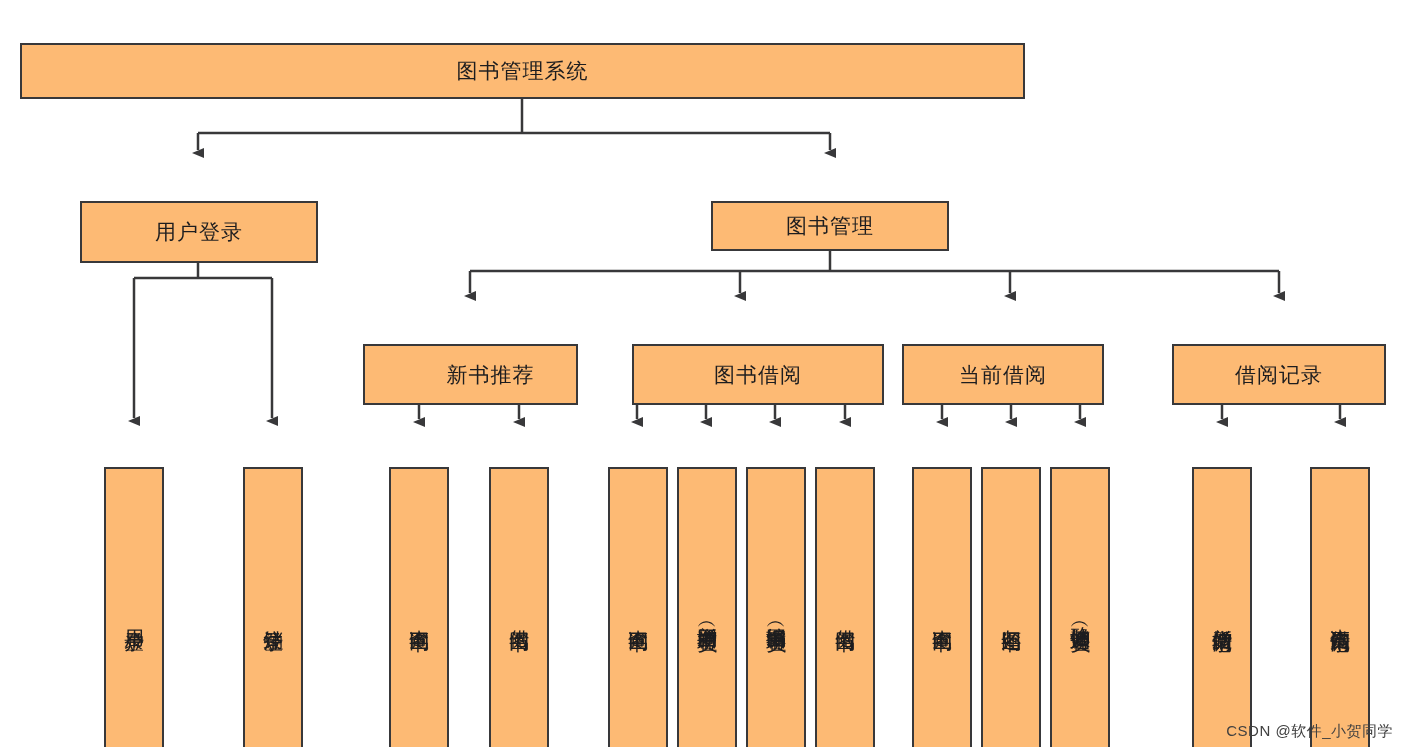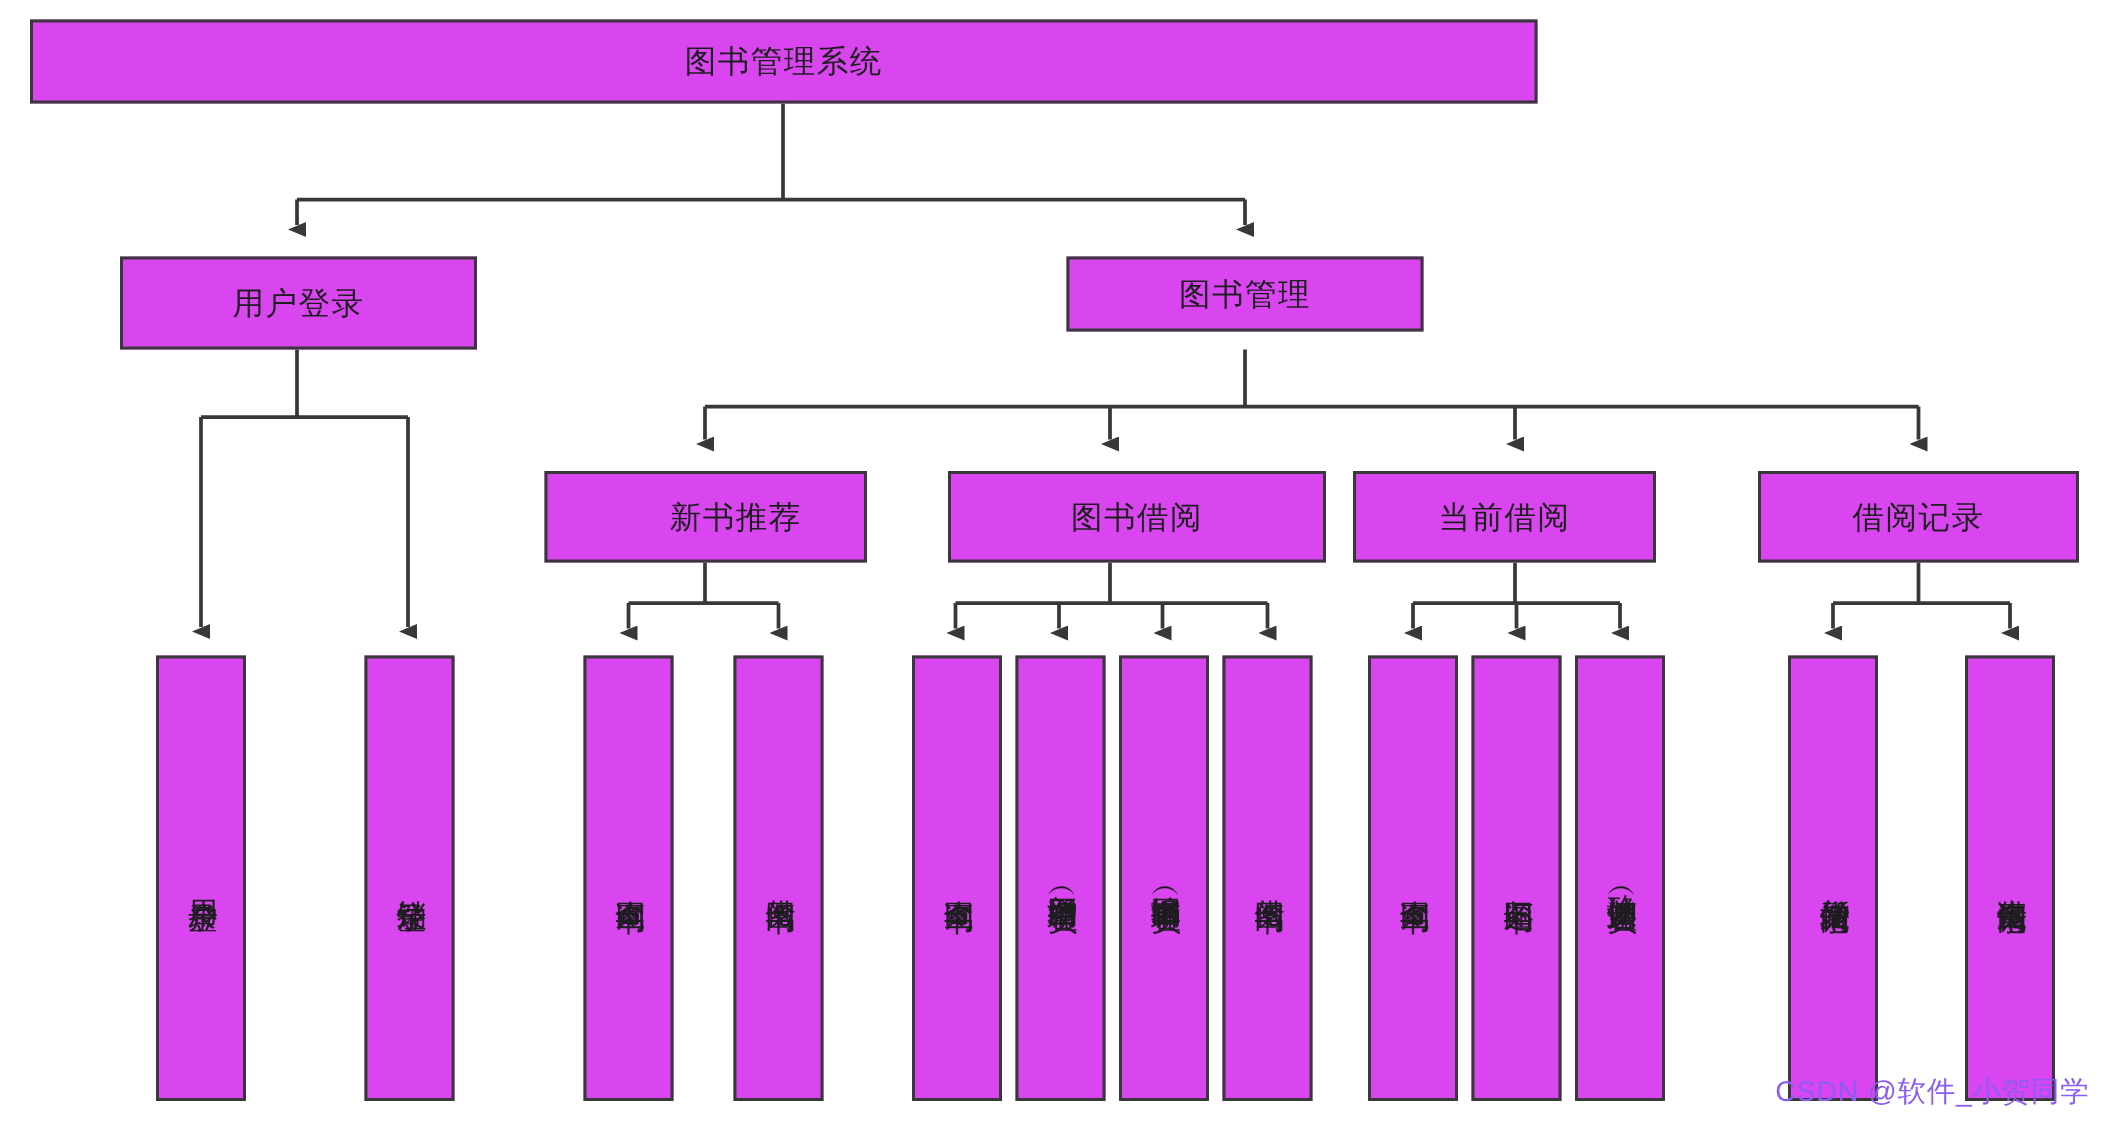--- a/index.html
+++ b/index.html
@@ -22,26 +22,27 @@
     left: 0;
     top: 0;
     width: 1405px;
     height: 747px;
     pointer-events: none;
   }
   .node {
     position: absolute;
     box-sizing: border-box;
     border: 2px solid #38383a;
-    background: #d946ef;
+    background: #fdba74;
     display: flex;
     align-items: center;
     justify-content: center;
     color: #1d1d1f;
     text-align: left;
+    margin-top: 30px;
   }
   .node.horiz {
     font-size: 21px;
     letter-spacing: 1px;
   }
   .node.vert {
     font-size: 20px;
     letter-spacing: 1px;
     writing-mode: vertical-rl;
     text-orientation: upright;
@@ -51,22 +52,22 @@
   .node.vert .vtext {
     writing-mode: vertical-rl;
     text-orientation: upright;
     display: block;
     white-space: normal;
   }
   #watermark {
     position: absolute;
     right: 12px;
     bottom: 6px;
-    font-size: 19px;
-    color: #8b5cf6;
+    font-size: 15px;
+    color: #404040;
     letter-spacing: 0.5px;
     white-space: nowrap;
   }
 </style>
 </head>
 <body>
 
 <div id="canvas">
 
   <svg id="wires" viewBox="0 0 1405 747">

